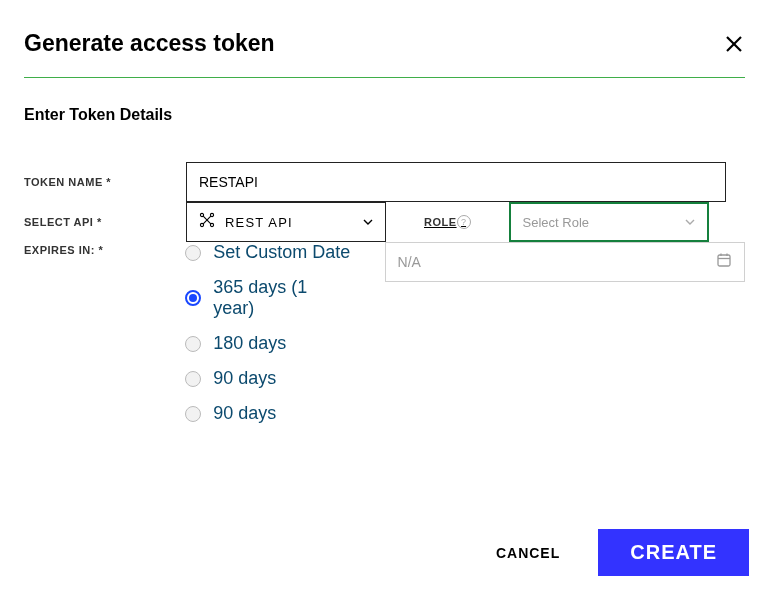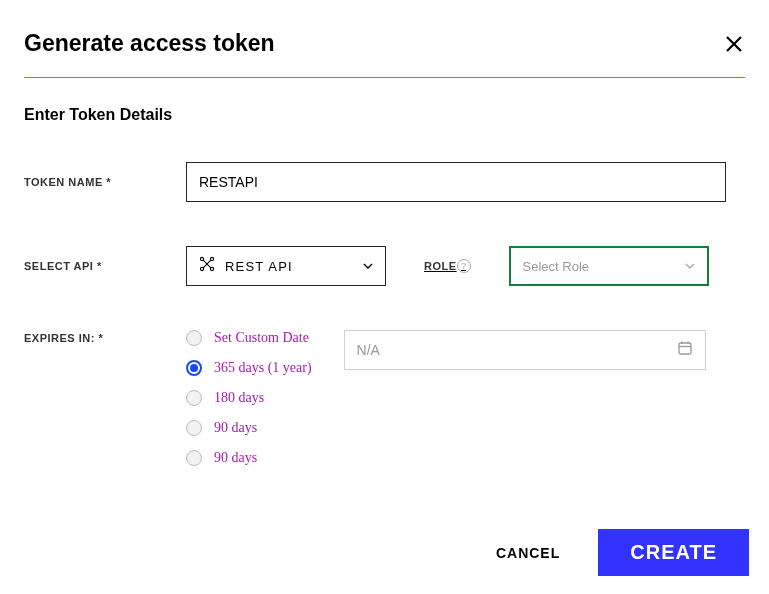--- a/index.html
+++ b/index.html
@@ -41,21 +41,20 @@
   }
   .subtitle {
     font-size: 16px;
     font-weight: 700;
     color: #000;
     margin-bottom: 38px;
   }
   .form-row {
     display: flex;
     align-items: flex-start;
-    margin-bottom: 44px;
     justify-content: center;
   }
   .form-label {
     width: 162px;
     font-size: 11px;
     font-weight: 600;
     letter-spacing: 0.5px;
     color: #333;
     text-transform: uppercase;
     padding-top: 14px;
@@ -154,23 +153,22 @@
     background: #fff;
   }
   .radio-circle.selected::after {
     content: "";
     width: 8px;
     height: 8px;
     background: #1947ff;
     border-radius: 50%;
   }
   .radio-label {
-    font-size: 14px;
-    color: #a21caf;
-    font-family: Liberation Serif, serif;
+    font-size: 18px;
+    color: #0c4a6e;
   }
   .date-wrap {
     position: relative;
     width: 362px;
     height: 40px;
     border: 1px solid #d0d0d0;
     display: flex;
     align-items: center;
     padding: 0 12px;
     margin-left: 32px;

